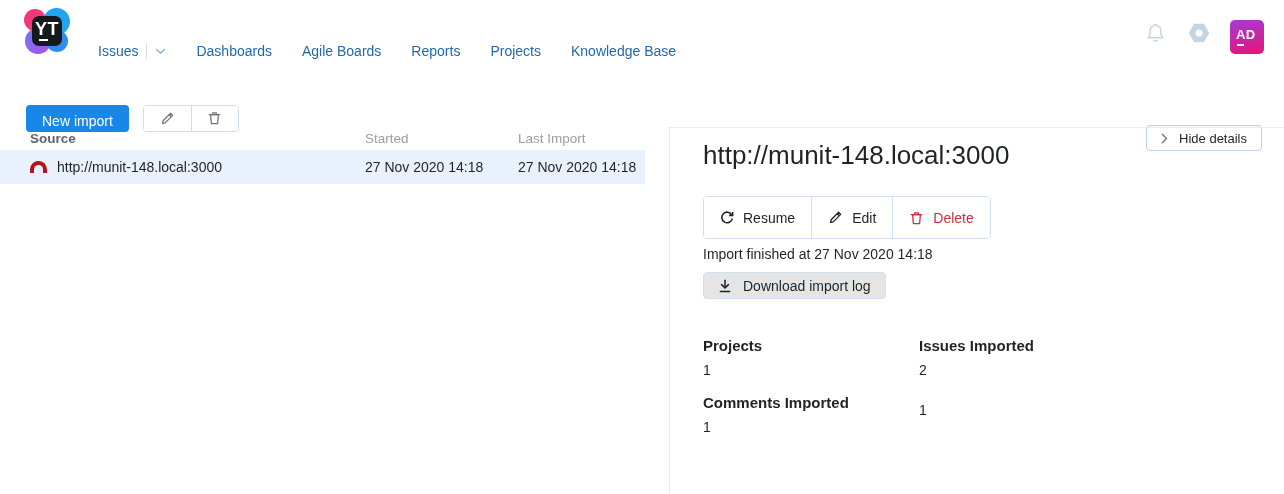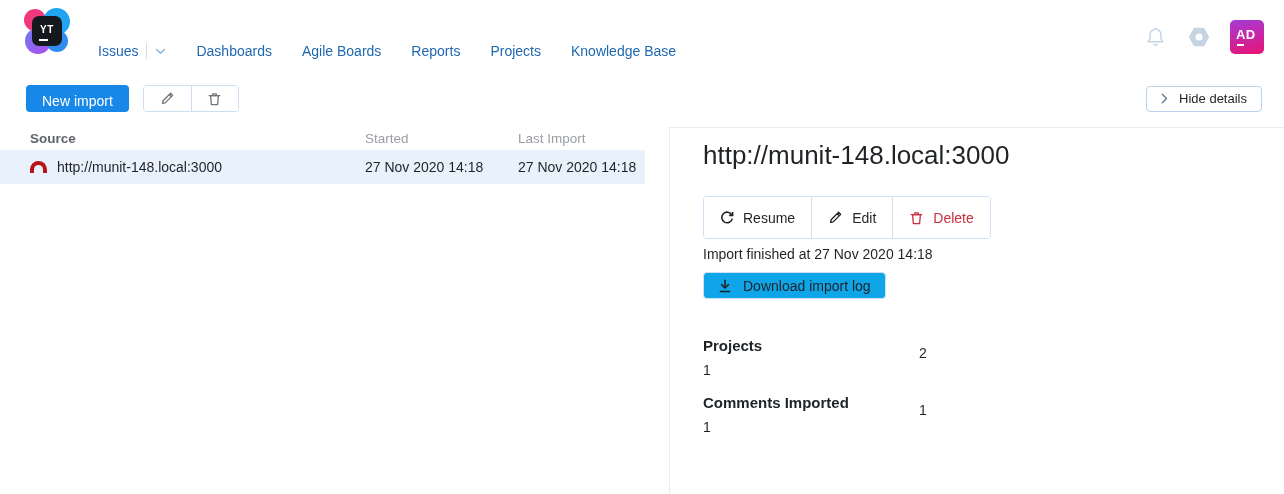--- a/index.html
+++ b/index.html
@@ -15,33 +15,33 @@
     display:flex; align-items:center; padding:0 20px 0 24px; }
   .logo { position:relative; width:46px; height:46px; flex:0 0 auto; cursor:pointer; }
   .blob { position:absolute; border-radius:50%; }
   .blob-pink   { left:0; top:1px; width:22px; height:22px; background:#f0387a; }
   .blob-blue   { right:0; top:0; width:27px; height:27px; background:#22a5f1; }
   .blob-purple { left:1px; bottom:0; width:26px; height:26px;
                  background:linear-gradient(135deg,#6f7bf0,#b04cf0); }
   .blob-blue2  { right:2px; bottom:2px; width:22px; height:22px; background:#2f8df0; }
   .logo-core { position:absolute; left:8px; top:8px; width:30px; height:30px;
     background:#15181c; border-radius:7px; color:#fff; font-weight:bold;
-    font-size:10px; letter-spacing:.5px; display:flex; align-items:center;
+    font-size:18px; letter-spacing:.5px; display:flex; align-items:center;
     justify-content:center; padding-bottom:4px; }
   .logo-core::after { content:""; position:absolute; left:7px; bottom:5px;
     width:9px; height:2px; background:#fff; }
 
   .nav-links { display:flex; align-items:center; margin-left:28px; gap:30px;
     font-size:14px;margin-top:40px; }
   .nav-link { color:var(--nav-link,#1f68b0); cursor:pointer; white-space:nowrap; }
   .issues-group { display:flex; align-items:center; gap:8px; }
   .nav-sep { width:1px; height:16px; background:#d5dce3; }
   .chevron-down { display:flex; align-items:center; cursor:pointer; }
 
-  .nav-right { margin-left:auto; display:flex; align-items:center; gap:18px;margin-top:11px; }
+  .nav-right { margin-left:auto; display:flex; gap:18px;margin-top:11px; }
   .tray-icon { display:flex; align-items:center; justify-content:center;
     width:26px; height:26px; cursor:pointer; }
   .avatar { position:relative; width:34px; height:34px; border-radius:5px;
     background:linear-gradient(168deg,var(--avatar-top,#a43bd6),var(--avatar-bottom,#e91375));
     cursor:pointer; }
   .avatar-text { position:absolute; left:6px; top:7px; color:#fff;
     font-size:13px; font-weight:bold; letter-spacing:.3px; }
   .avatar::after { content:""; position:absolute; left:7px; bottom:8px;
     width:7px; height:2px; background:#fff; }
 
@@ -52,21 +52,21 @@
     color:#fff; border:none; border-radius:4px; padding:8px 16px; font-size:14px;
     font-family:inherit; cursor:pointer; }
   .icon-group { display:inline-flex; margin-left:14px; border:1px solid #ccdff2;
     border-radius:4px; overflow:hidden; height:27px; background:#fff; }
   .icon-btn { width:47px; display:flex; align-items:center; justify-content:center;
     background:#fff; border:none; color:#737577; cursor:pointer; padding:0; }
   .icon-btn + .icon-btn { border-left:1px solid #ccdff2; }
   .hide-details { margin-left:auto; height:26px; display:inline-flex;
     align-items:center; gap:11px; border:1px solid #b9d3ee; background:#fff;
     border-radius:4px; padding:0 14px; font-size:13px; color:#1f2326;
-    font-family:inherit; cursor:pointer; }
+    font-family:inherit; cursor:pointer;margin-top:40px; }
 
   
   .content { position:absolute; top:127px; left:0; right:0; bottom:0; display:flex;gap:24px; }
   .table-pane { width:645px; flex:0 0 auto; }
   .thead, .trow { display:grid; grid-template-columns:335px 153px auto;
     padding-left:30px; align-items:center; }
   .thead { height:23px; font-size:13.5px; }
   .th { color:#9a9ea3; }
   .th-source { font-weight:bold; color:#606368; }
   .trow { height:34px; background:var(--selected-row,#e9f2fc); font-size:14px;
@@ -82,21 +82,21 @@
   .action-group { margin-top:24px; display:inline-flex; border:1px solid #cfe0f3;
     border-radius:4px; height:43px; overflow:hidden; background:#fff; }
   .action-btn { display:flex; align-items:center; gap:9px; padding:0 16px;
     background:#fff; border:none; font-size:14px; color:#1f2326;
     font-family:inherit; cursor:pointer; }
   .action-btn + .action-btn { border-left:1px solid #cfe0f3; }
   .action-btn.danger { color:var(--delete-red,#cc2e3e); }
   .status-heading { margin-top:23px; font-size:14px; font-weight:bold; }
   .status-text { margin-top:7px; font-size:14px; }
   .download-btn { margin-top:10px; height:27px; display:inline-flex;
-    align-items:center; gap:11px; border:1px solid #cfe0f3; background:#0ea5e9;
+    align-items:center; gap:11px; border:1px solid #cfe0f3; background:#e5e5e5;
     border-radius:4px; padding:0 14px; font-size:14px; color:#1f2326;
     font-family:inherit; cursor:pointer; }
   .stats { margin-top:38px; display:grid; grid-template-columns:216px auto;
     row-gap:16px; }
   .stat-label { font-size:15px; font-weight:bold; }
   .stat-value { margin-top:8px; font-size:14px; }
 
   svg { display:block; }
 </style>
 </head>
@@ -244,20 +244,21 @@
       </span>
       <span>Download import log</span>
     </button>
 
     <div class="stats">
       <div class="stat-cell">
         <div class="stat-label">Projects</div>
         <div class="stat-value">1</div>
       </div>
       <div class="stat-cell">
+        <div class="stat-label">Issues Imported</div>
         <div class="stat-value">2</div>
       </div>
       <div class="stat-cell">
         <div class="stat-label">Comments Imported</div>
         <div class="stat-value">1</div>
       </div>
       <div class="stat-cell">
         <div class="stat-value">1</div>
       </div>
     </div>

